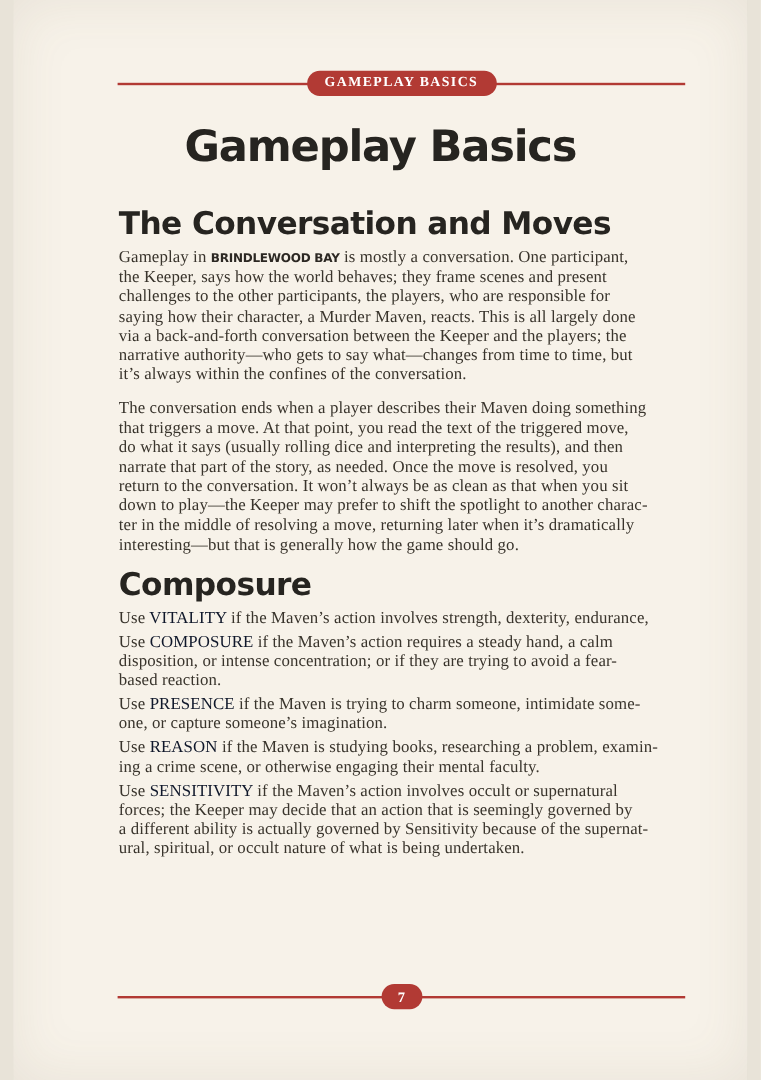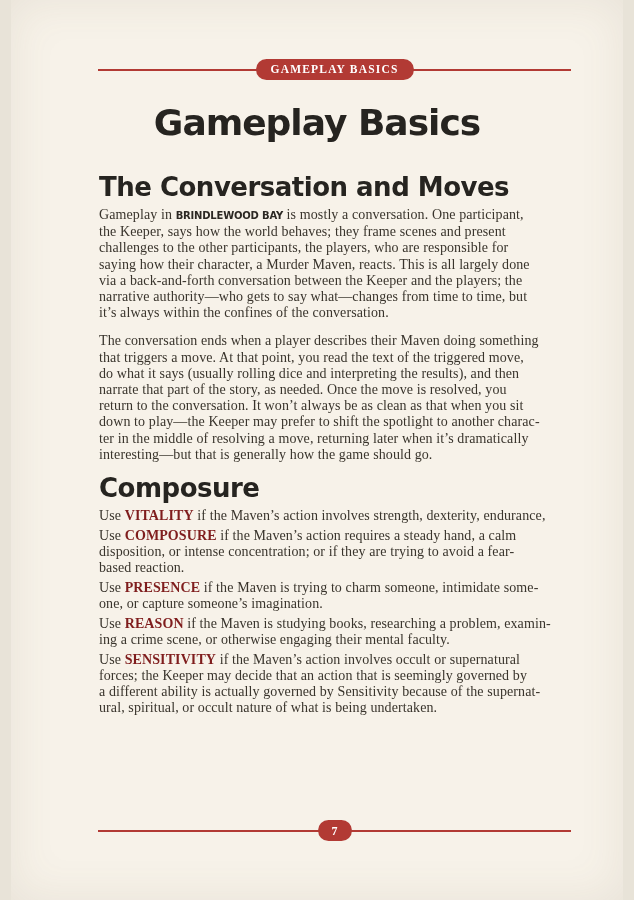--- a/index.html
+++ b/index.html
@@ -68,21 +68,21 @@
     color:var(--ink-dark);
   }
   .content p{
     margin:0 0 12px 0;
     font-size:14px;line-height:16.2px;
     letter-spacing:0.1px;
   }
   section.sec-abilities{margin-top:9px;}
   section.sec-abilities p{margin-bottom:3.5px;}
   .ln{white-space:nowrap;}
-  .bold{font-weight:bold;color:#7f1d1d;}
+  .bold{font-weight:normal;color:#0f172a;}
   .logo{
     font-family:"DejaVu Sans", sans-serif;
     font-weight:bold;font-size:10px;letter-spacing:-0.2px;
     color:#2c2823;
   }
 </style>
 </head>
 <body>
 
 <div class="page">

